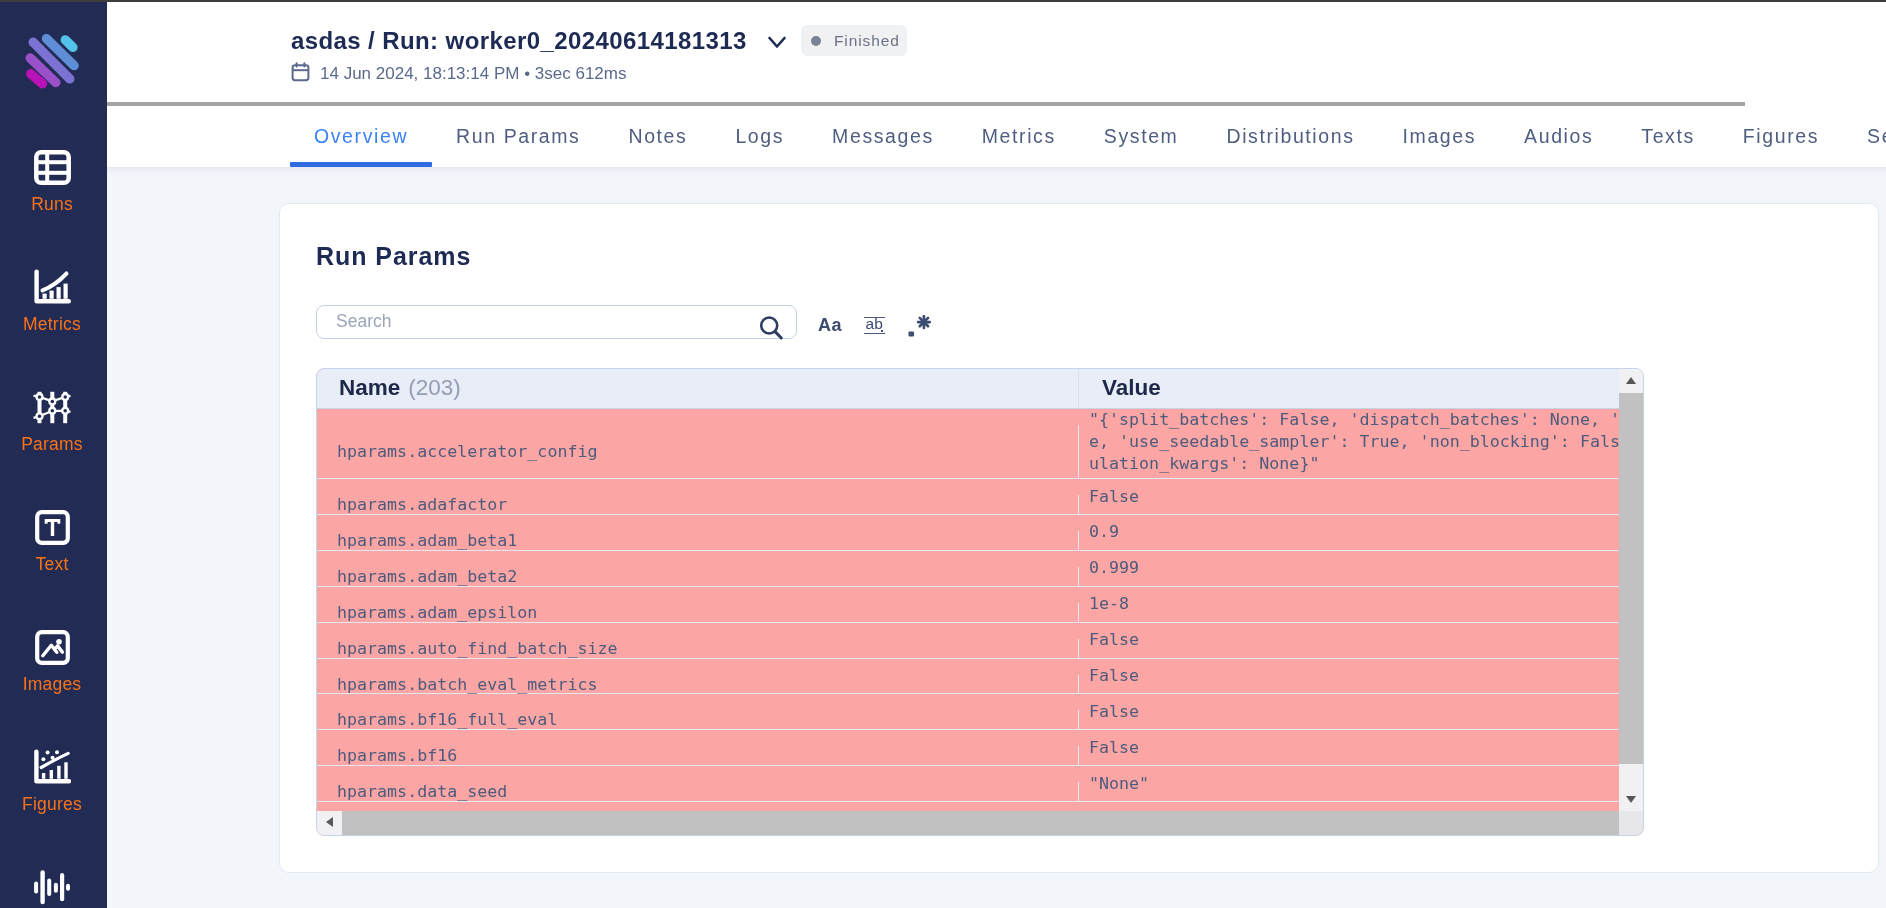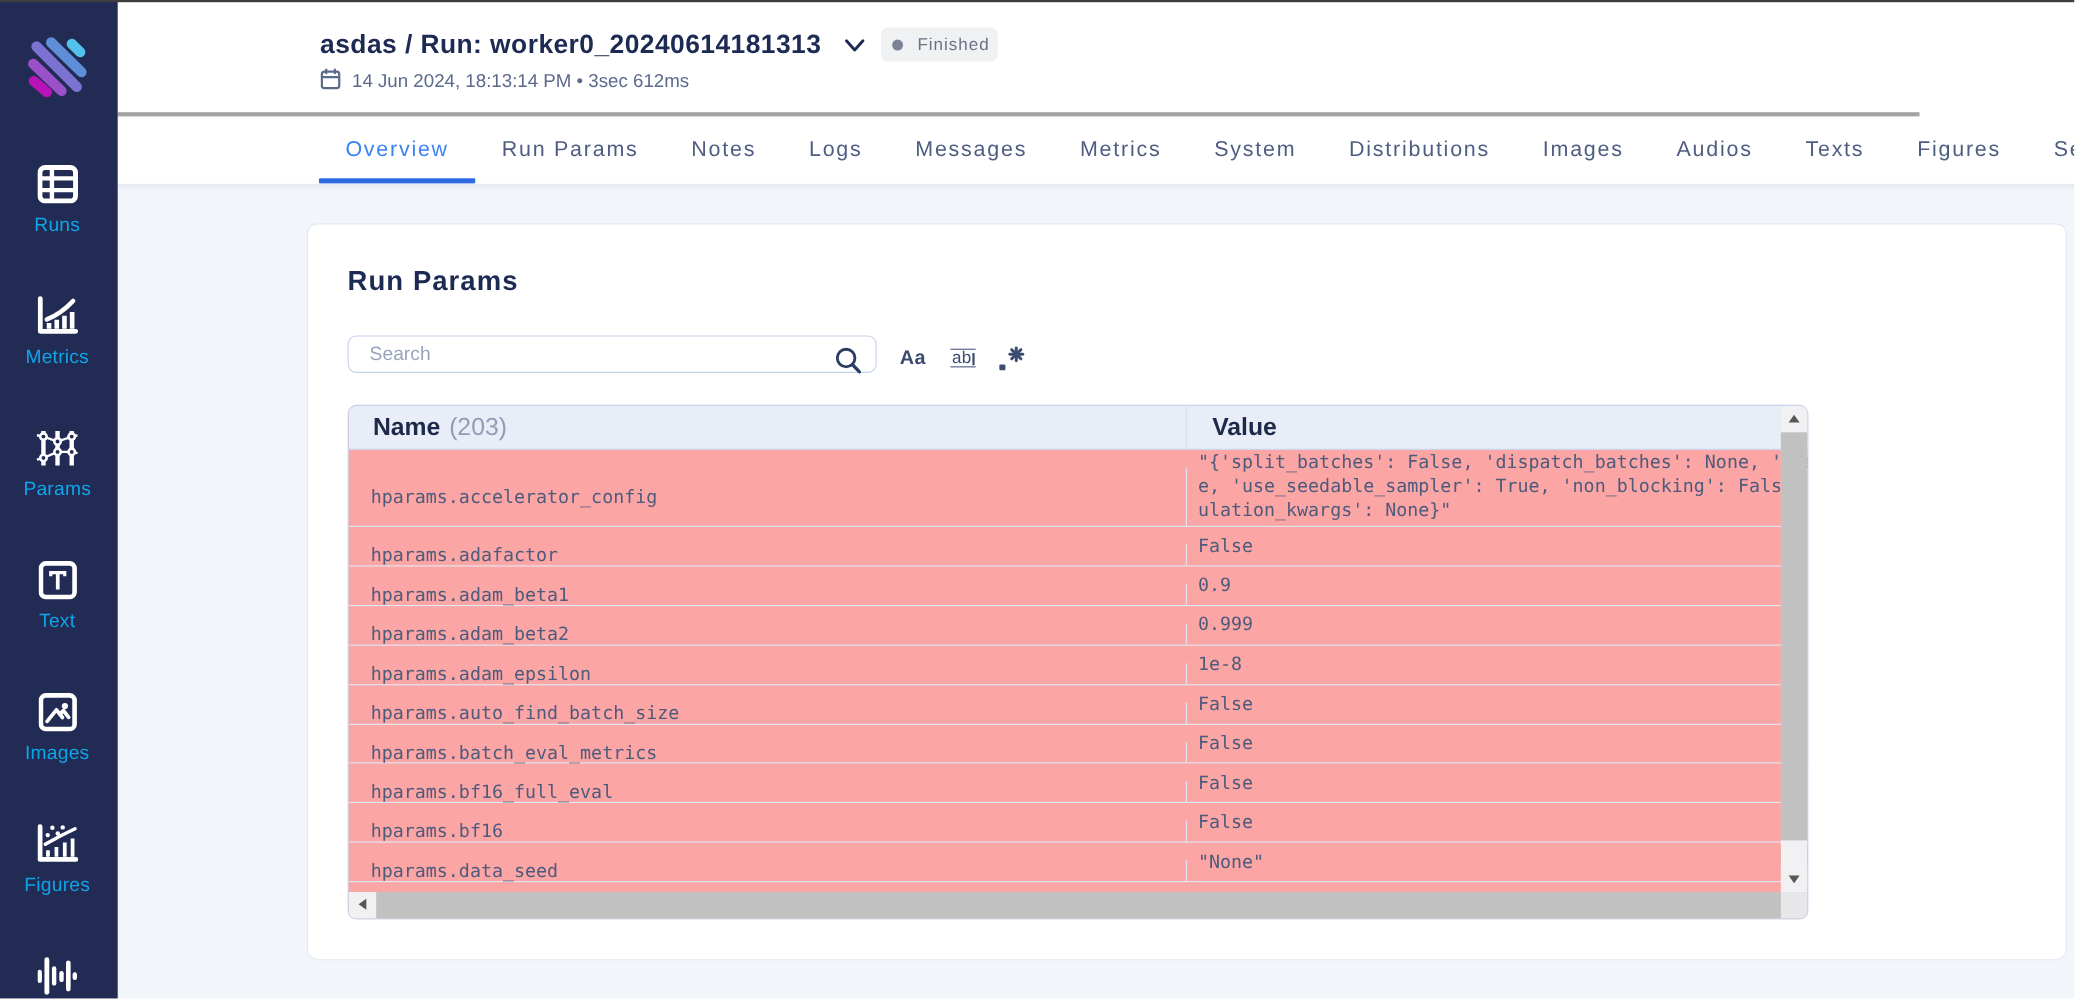--- a/index.html
+++ b/index.html
@@ -9,21 +9,21 @@
     font-family:"Liberation Sans",sans-serif; overflow:hidden;
   }
   
   .topline { position:absolute; left:0; top:0; width:1886px; height:2px; background:#3e3e3e; z-index:60; }
 
   
   .sidebar { position:absolute; left:0; top:0; width:107px; height:908px; background:#222b54; z-index:50; }
   .logo { position:absolute; left:25px; top:33px; width:54px; height:56px; }
   .side-item { position:absolute; left:0; width:104px; display:flex; flex-direction:column; align-items:center; cursor:pointer; }
   .side-item .sicon { height:35px; display:flex; align-items:center; justify-content:center; }
-  .side-item .slabel { margin-top:10px; line-height:19px; font-size:17.5px; font-weight:500; color:#0ea5e9; letter-spacing:.2px; }
+  .side-item .slabel { margin-top:10px; line-height:19px; font-size:17.5px; font-weight:500; color:#f97316; letter-spacing:.2px; }
 
   
   .header { position:absolute; left:107px; top:2px; width:1638px; height:103.5px; background:#fff; border-bottom:4px solid #a3a3a3; }
   .crumb-row { position:absolute; left:184px; top:23px; height:32px; display:flex; align-items:center; }
   .crumb { font-size:24px; font-weight:700; color:#1d2a53; letter-spacing:.4px; white-space:pre; }
   .chevron { margin-left:20px; margin-top:5px; cursor:pointer; }
   .badge { position:absolute; left:694px; top:23px; height:31px; width:106px; background:#f0f1f3; border-radius:6px; display:flex; align-items:center; }
   .badge .dot { width:10px; height:10px; border-radius:50%; background:#7b8296; margin-left:10px; }
   .badge .btext { margin-left:13px; font-size:15.5px; letter-spacing:.9px; font-weight:500; color:#6a7187; }
   .date-row { position:absolute; left:184px; top:61px; height:22px; display:flex; align-items:center; color:#5b6a8c; }
@@ -43,21 +43,21 @@
   .card-title { position:absolute; left:36px; top:38px; font-size:25px; font-weight:700; letter-spacing:.95px; color:#1d2a53; }
 
   
   .searchbox { position:relative; position:absolute; left:36px; top:100.5px; width:481px; height:34px; border:1px solid #c5d0ea; border-radius:8px; background:#fff; display:flex; align-items:center; }
   .searchbox input { flex:1; border:none; outline:none; background:transparent; padding-left:19px; font-size:17.5px; color:#333f5e; font-family:"Liberation Sans",sans-serif; }
   .searchbox input::placeholder { color:#9aa5bc; }
   .searchbox .mag { position:absolute; right:11px; top:9px; width:26px; height:26px; cursor:pointer; }
   .sbtns { position:absolute; left:520px; top:100px; width:160px; height:40px; }
   .sbtn { color:#3c4b70; cursor:pointer; }
   .sbtn.aa { position:absolute; left:18px; top:7.5px; font-size:18px; line-height:27px; font-weight:700; letter-spacing:.4px; }
-  .sbtn.word { position:absolute; left:63.5px; top:12.6px; display:flex; align-items:flex-end; height:17px; border-top:1.7px solid #4b5a80; border-bottom:1.7px solid #4b5a80; padding:0 1.5px 0.5px 2px; }
+  .sbtn.word { position:absolute; left:63.5px; top:12.6px; display:flex; align-items:flex-end; height:17px; border-top:1.7px solid #4b5a80; border-bottom:1.7px solid #4b5a80; padding:0 1.5px 0.5px 2px;flex-direction:column; }
   .sbtn.word .wtext { font-size:15.5px; line-height:12.5px; font-weight:500; letter-spacing:.2px; }
   .sbtn.word .cursorbar { display:inline-block; width:2px; height:11.5px; background:#3c4b70; margin-left:0.5px; }
   .sbtn.regex { position:absolute; left:108px; top:11.3px; width:25px; height:23px; }
 
   
   .ptable { position:absolute; left:36px; top:163.5px; width:1328px; height:468.5px; border:1px solid #c7d3ec; border-radius:8px; background:#fca5a5; overflow:hidden; }
   .thead { position:absolute; left:0; top:0; width:1524px; height:40.5px; background:#e9edf8; border-bottom:1px solid #c9d3e8; display:flex; }
   .th-name { width:762px; border-right:1px solid #d8dfee; display:flex; align-items:center; padding-left:22px; }
   .th-value { flex:1; display:flex; align-items:center; padding-left:23px; }
   .th-label { font-size:22.5px; font-weight:700; color:#1d2949; }

